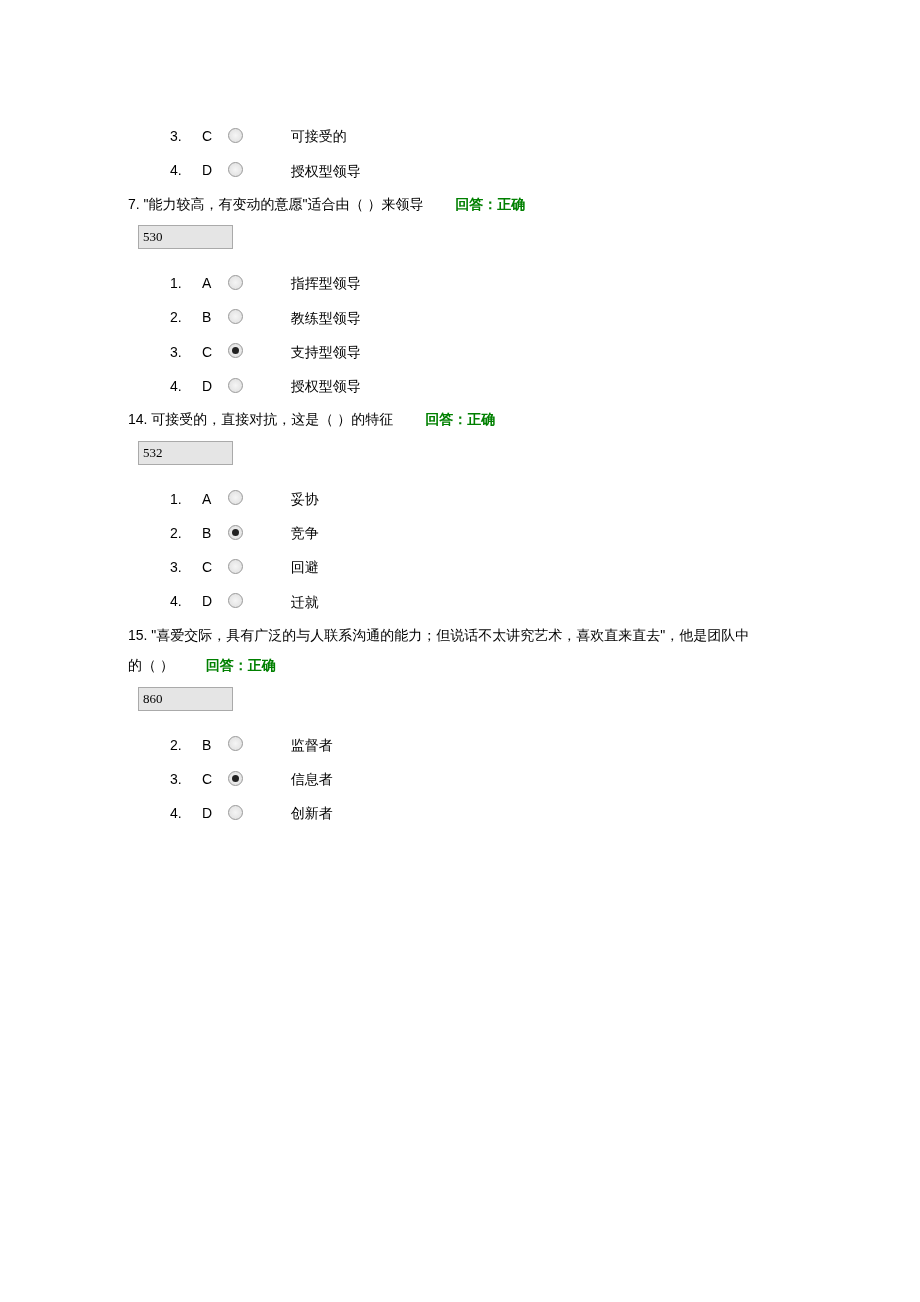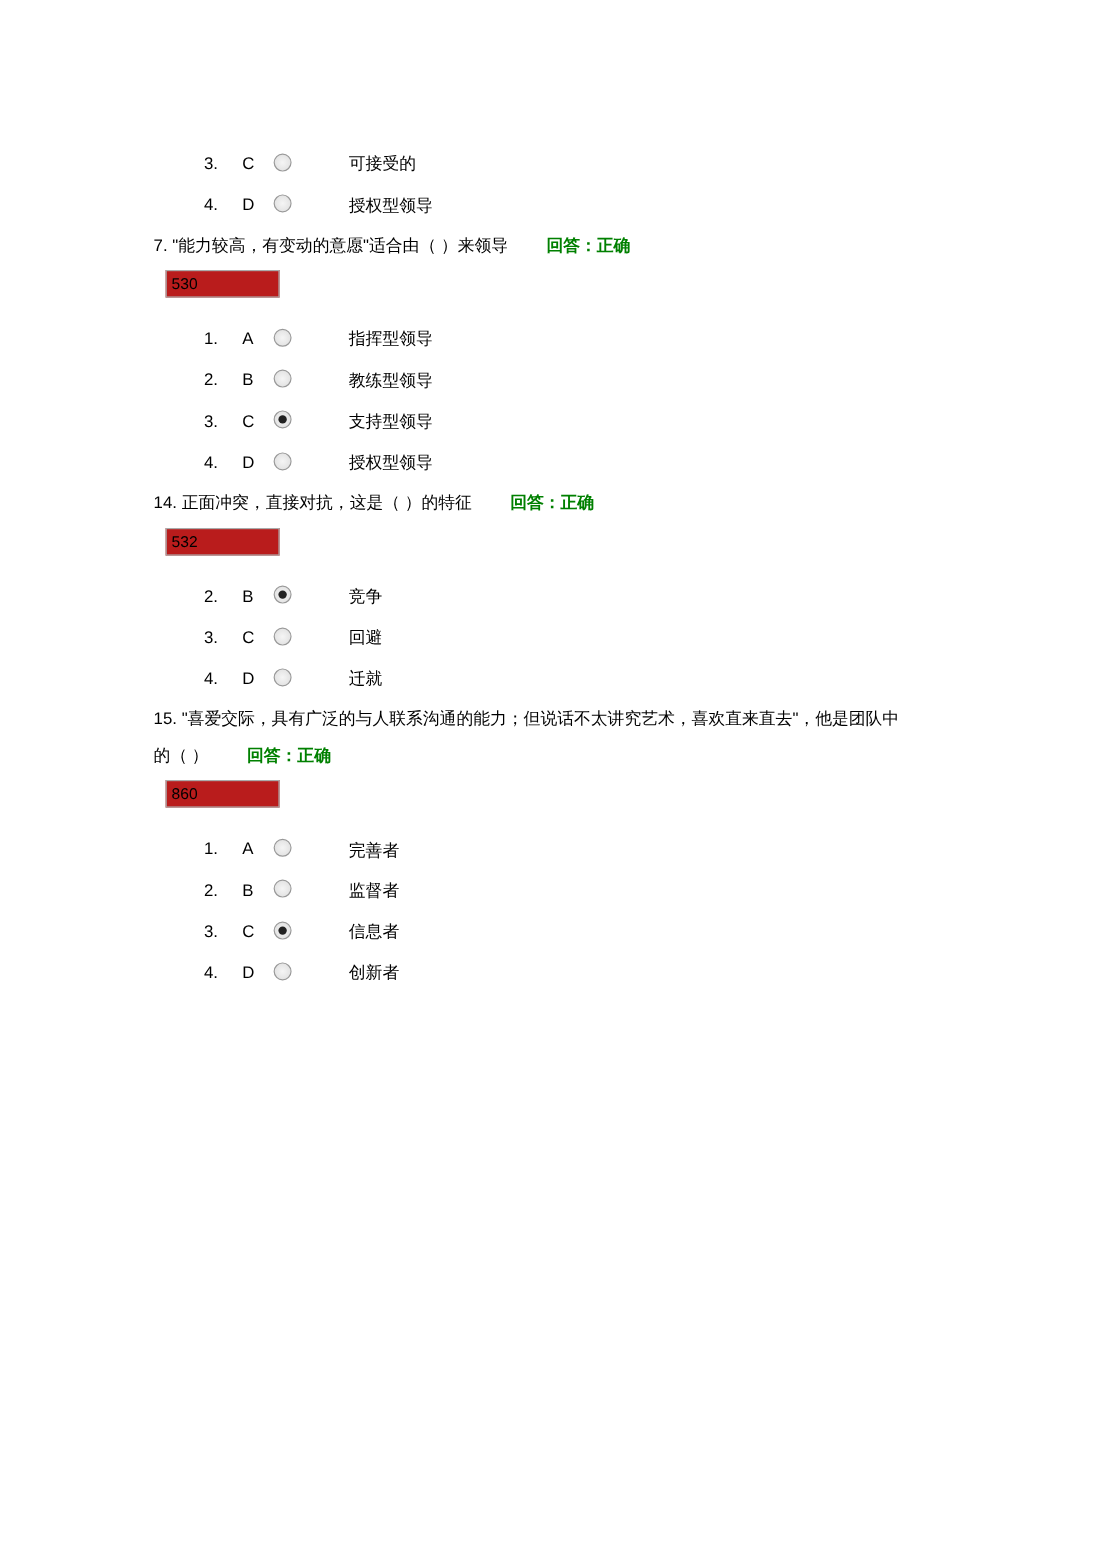--- a/index.html
+++ b/index.html
@@ -58,23 +58,23 @@
   .feedback {
     color: #008000;
     font-weight: bold;
     margin-left: 28px;
   }
   .code-box {
     margin: 6px 0 18px 138px;
     width: 85px;
     border: 1px solid #aaa;
     padding: 3px 4px;
-    font-family: Liberation Sans, sans-serif;
+    font-family: Liberation Serif, serif;
     font-size: 13px;
-    background: #b91c1c;
+    background: #e5e5e5;
   }
   .inline-feedback {
     color: #008000;
     font-weight: bold;
     margin-left: 28px;
   }
 </style>
 </head>
 <body>
 
@@ -120,24 +120,30 @@
   </div>
   <div class="option-row">
     <span class="num">4.</span>
     <span class="letter">D</span>
     <span class="radio"></span>
     <span class="opt-text">授权型领导</span>
   </div>
 
   <div class="question-line">
     <span>14.</span>
-    <span>正面冲突，直接对抗，这是（ ）的特征</span>
+    <span>可接受的，直接对抗，这是（ ）的特征</span>
     <span class="feedback">回答：正确</span>
   </div>
   <div class="code-box">532</div>
+  <div class="option-row">
+    <span class="num">1.</span>
+    <span class="letter">A</span>
+    <span class="radio"></span>
+    <span class="opt-text">妥协</span>
+  </div>
   <div class="option-row">
     <span class="num">2.</span>
     <span class="letter">B</span>
     <span class="radio selected"></span>
     <span class="opt-text">竞争</span>
   </div>
   <div class="option-row">
     <span class="num">3.</span>
     <span class="letter">C</span>
     <span class="radio"></span>
@@ -153,26 +159,20 @@
   <div class="question-line" style="padding-right:40px;">
     <span>15.</span>
     <span>"喜爱交际，具有广泛的与人联系沟通的能力；但说话不太讲究艺术，喜欢直来直去"，他是团队中</span>
   </div>
   <div class="question-line">
     <span>的（ ）</span>
     <span class="inline-feedback">回答：正确</span>
   </div>
   <div class="code-box">860</div>
   <div class="option-row">
-    <span class="num">1.</span>
-    <span class="letter">A</span>
-    <span class="radio"></span>
-    <span class="opt-text">完善者</span>
-  </div>
-  <div class="option-row">
     <span class="num">2.</span>
     <span class="letter">B</span>
     <span class="radio"></span>
     <span class="opt-text">监督者</span>
   </div>
   <div class="option-row">
     <span class="num">3.</span>
     <span class="letter">C</span>
     <span class="radio selected"></span>
     <span class="opt-text">信息者</span>

